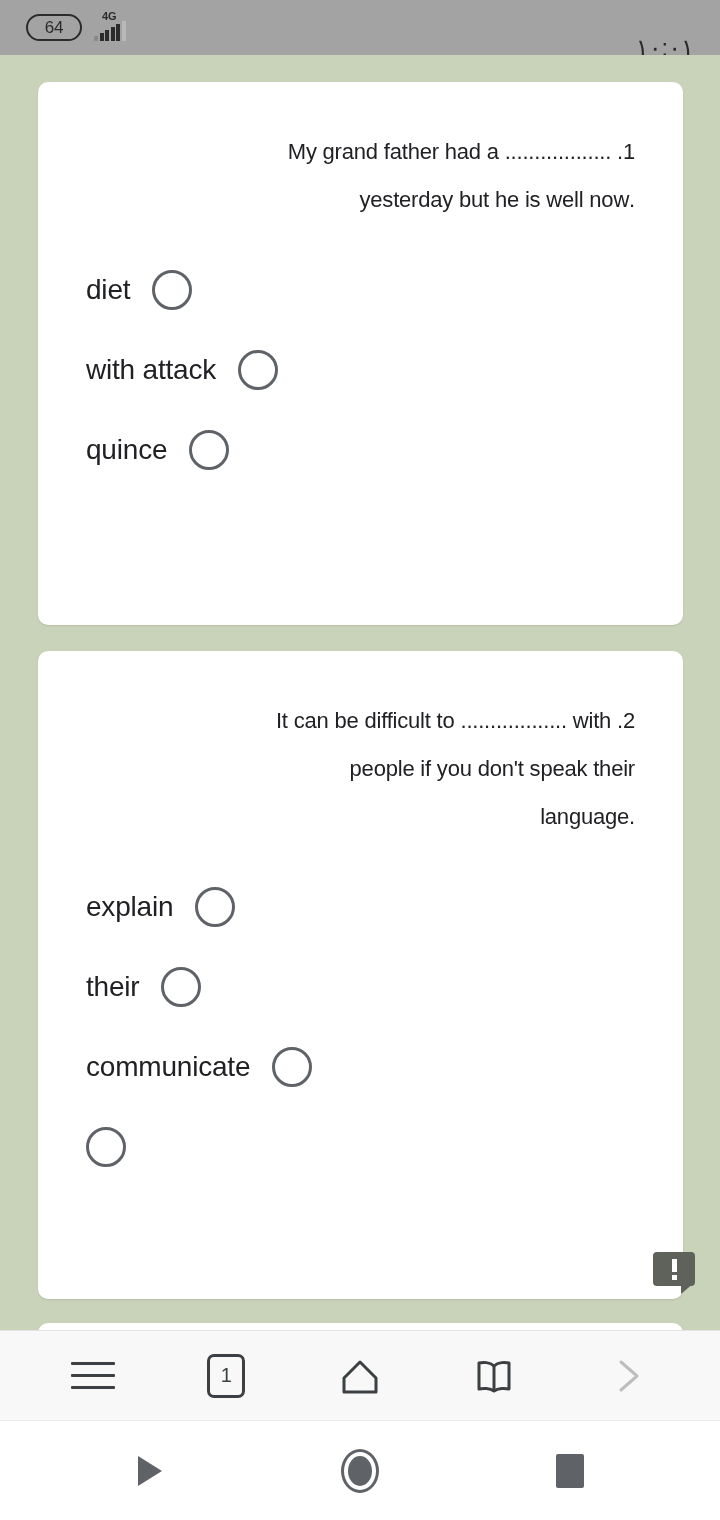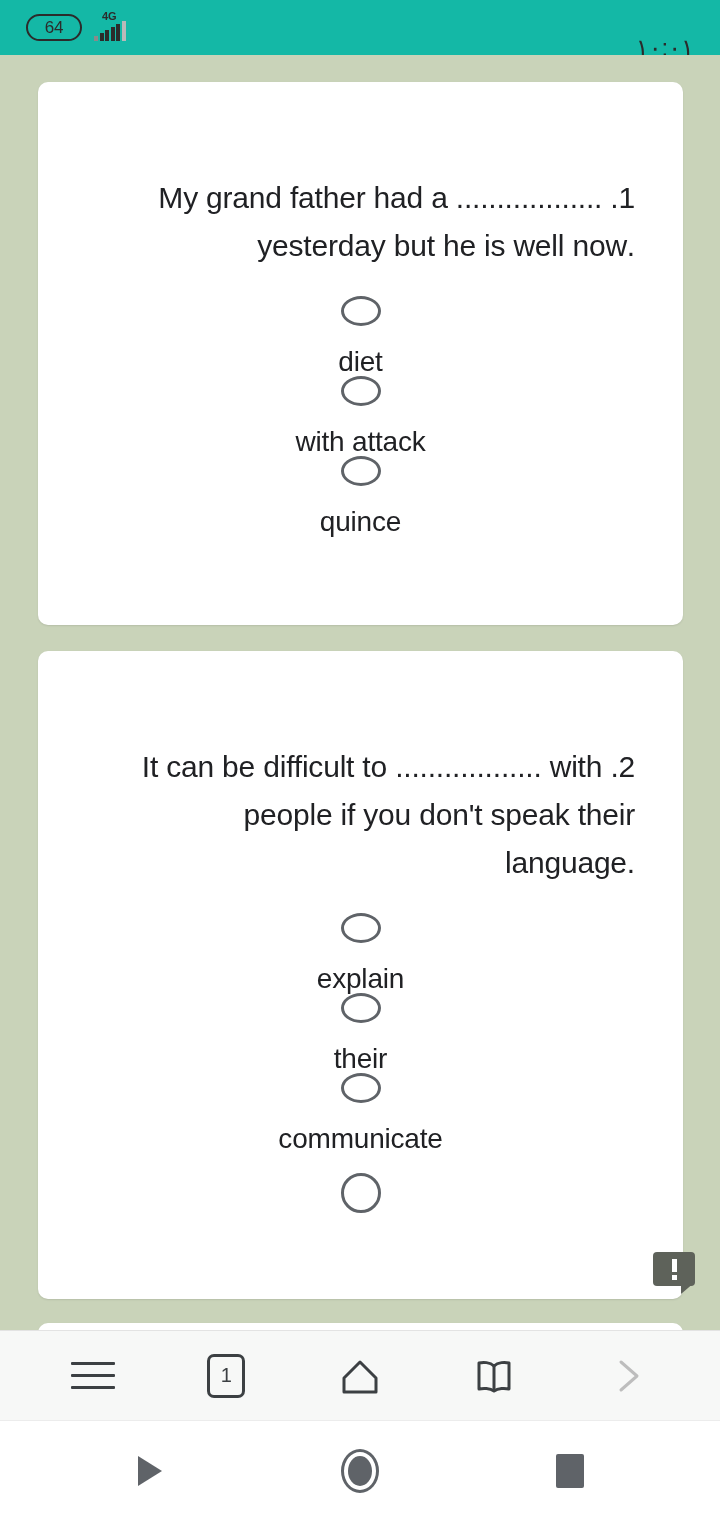--- a/index.html
+++ b/index.html
@@ -15,21 +15,21 @@
     background: #ffffff;
     position: relative;
   }
 
   
   .status-bar {
     position: absolute;
     top: 0; left: 0;
     width: 720px;
     height: 55px;
-    background: #14b8a6;
+    background: #a3a3a3;
     display: flex;
     align-items: center;
     padding: 0 26px;
   }
 
   .status-left {
     display: flex;
     align-items: center;
     gap: 12px;
   }
@@ -109,38 +109,37 @@
     border-radius: 10px;
     box-shadow: 0 1px 2px rgba(0,0,0,0.10);
     direction: rtl;
   }
 
   .card-q1 { top: 27px;  height: 543px; }
   .card-q2 { top: 596px; height: 648px; }
   .card-q3 { top: 1268px; height: 120px; }
 
   .q-text {
-    font-size: 30px;
+    font-size: 22px;
     line-height: 48px;
     color: #202124;
     text-align: right;
-    padding: 92px 48px 0 48px;
+    padding: 46px 48px 0 48px;
     font-weight: 400;
     letter-spacing: -0.2px;
   }
 
   .options {
     padding: 26px 48px 0 48px;
   }
 
   .option-row {
     display: flex;
-    flex-direction: column;
-    align-items: center;
-    justify-content: center;
+    align-items: center;
+    justify-content: flex-end;
     height: 80px;
     gap: 22px;
   }
 
   .radio {
     width: 40px;
     height: 40px;
     min-width: 40px;
     border: 3px solid #5f6368;
     border-radius: 50%;

